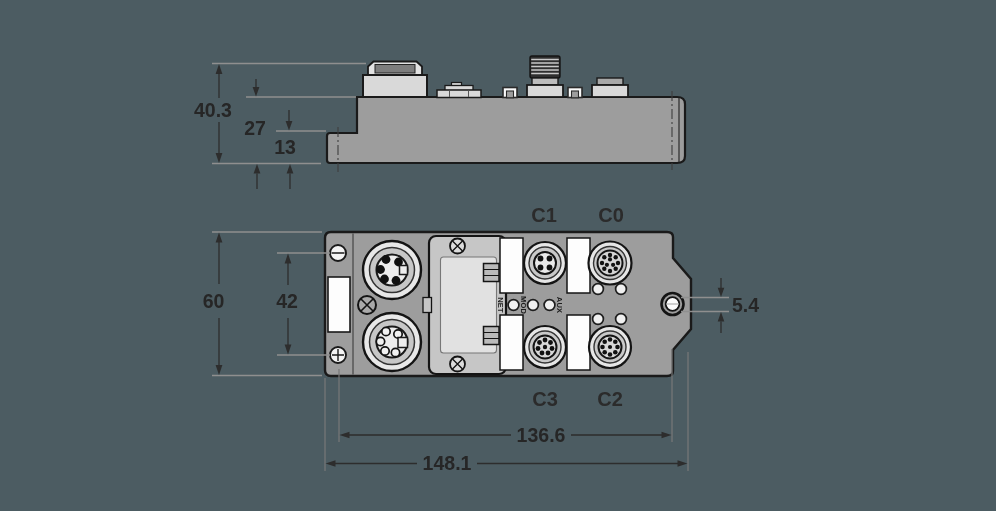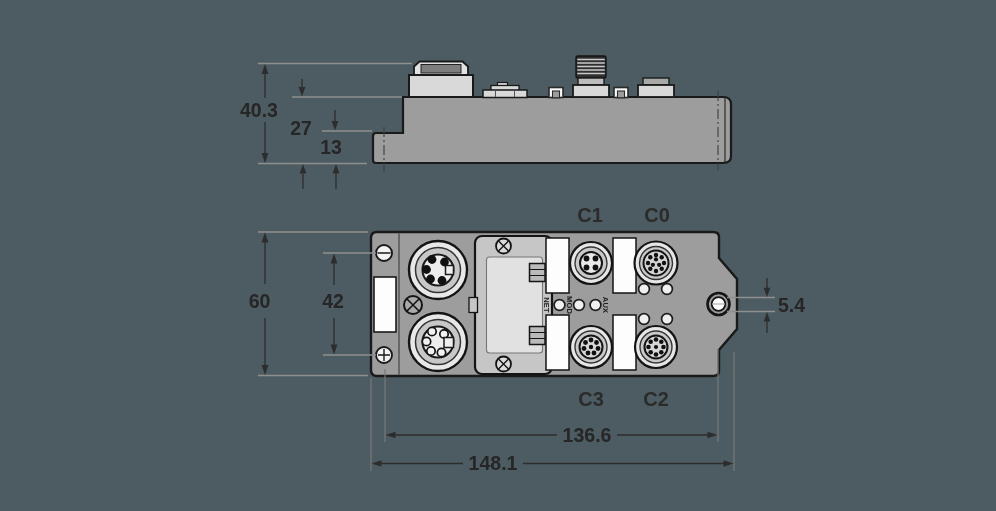--- a/index.html
+++ b/index.html
@@ -1,16 +1,16 @@
 <!DOCTYPE html>
 <html><head>
 <meta charset="utf-8">
 <style>
   html,body { margin:0; padding:0; background:#4c5c62; }
-  .stage { width:940px; height:511px; position:relative; overflow:hidden;padding-left:46px; }
+  .stage { width:940px; height:511px; position:relative; overflow:hidden; }
   svg { display:block; }
   svg text { font-family:"Liberation Sans", sans-serif; }
   .dim-num   { font-size:19.5px; font-weight:600; fill:#262626; }
   .port-label{ font-size:20px;  font-weight:700; fill:#2b2b2b; }
   .led-label { font-size:7.5px; font-weight:700; fill:#1d1d1d; letter-spacing:.2px; }
   .ext  { stroke:#8f8f8f; stroke-width:1.3; fill:none; }
   .extv { stroke:#787878; stroke-width:1.2; fill:none; }
   .dim  { stroke:#2d2d2d; stroke-width:1.3; fill:none; }
   .ah   { fill:#2d2d2d; stroke:none; }
   .cdl  { stroke:#3f3f3f; stroke-width:1.1; fill:none; stroke-dasharray:10 3 2 3; }

